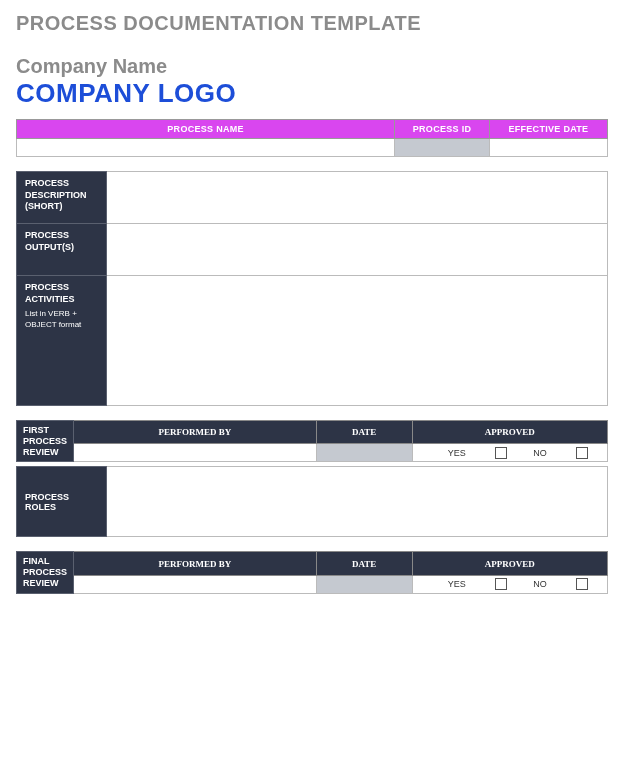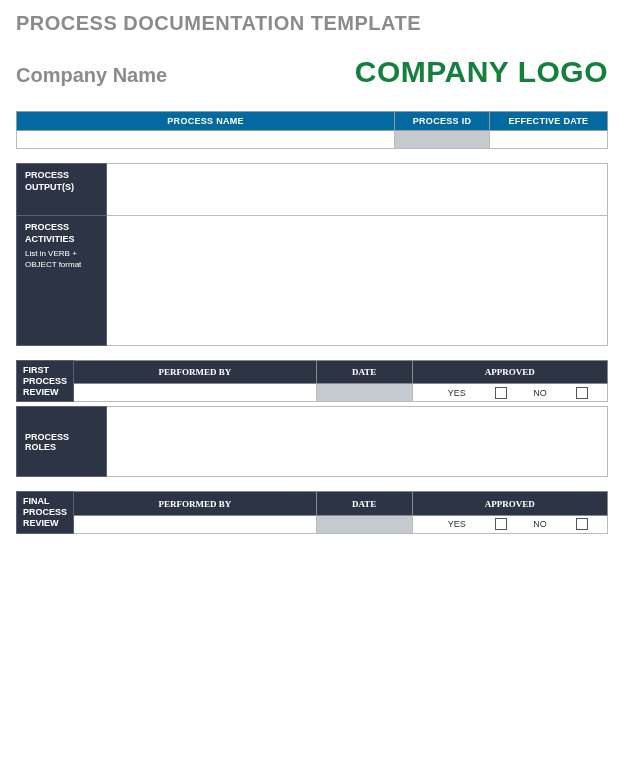--- a/index.html
+++ b/index.html
@@ -14,39 +14,40 @@
     font-size: 20px;
     font-weight: bold;
     color: #8b8b8b;
     letter-spacing: 0.5px;
     margin-bottom: 20px;
   }
   .header-row {
     display: flex;
     justify-content: space-between;
     align-items: baseline;
-    margin-bottom: 22px;
+    margin-bottom: 10px;
+    flex-direction: column;
   }
   .company-name {
     font-size: 20px;
     font-weight: bold;
     color: #8b8b8b;
   }
   .company-logo {
-    font-size: 30px;
-    font-weight: bold;
-    color: #15803d;
+    font-size: 26px;
+    font-weight: bold;
+    color: #1d4ed8;
     letter-spacing: 0.5px;
     text-align: right;
   }
   table { border-collapse: collapse; width: 100%; }
 
   
   .info-table th {
-    background: #0369a1;
+    background: #d946ef;
     color: #fff;
     font-size: 9px;
     font-weight: bold;
     text-align: center;
     padding: 4px 6px;
     border: 1px solid #999;
     letter-spacing: 0.3px;
   }
   .info-table td {
     border: 1px solid #bbb;
@@ -171,20 +172,24 @@
   <tr>
     <td class="col-name"></td>
     <td class="col-id"></td>
     <td class="col-date"></td>
   </tr>
 </tbody>
   </table>
 
 <table class="desc-table">
   <tbody>
+      <tr class="r-normal">
+    <td class="label">PROCESS DESCRIPTION (SHORT)</td>
+    <td class="field"></td>
+  </tr>
   <tr class="r-normal">
     <td class="label">PROCESS OUTPUT(S)</td>
     <td class="field"></td>
   </tr>
   <tr class="r-tall">
     <td class="label">
       <span>PROCESS ACTIVITIES</span>
       <span class="sub">List in VERB + OBJECT format</span>
     </td>
     <td class="field"></td>

